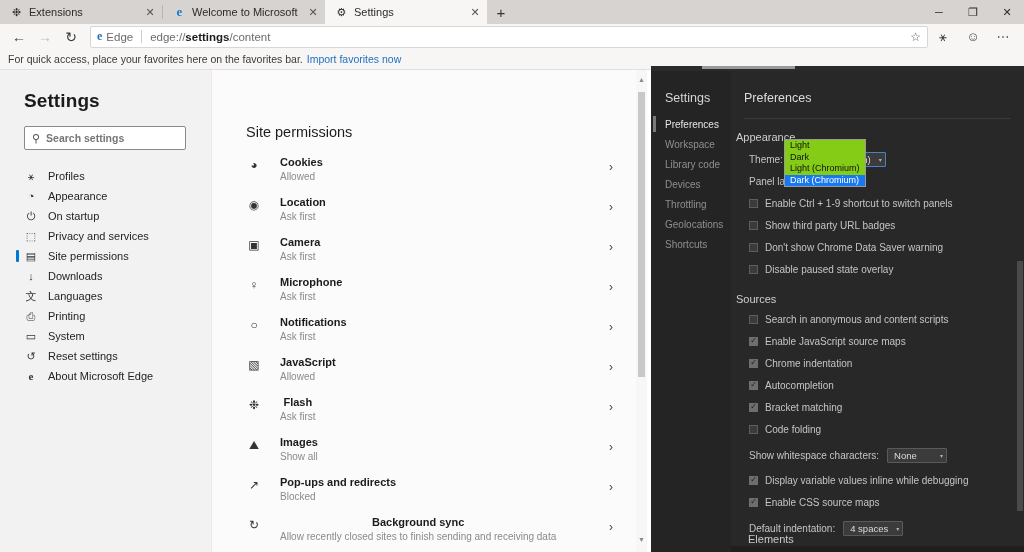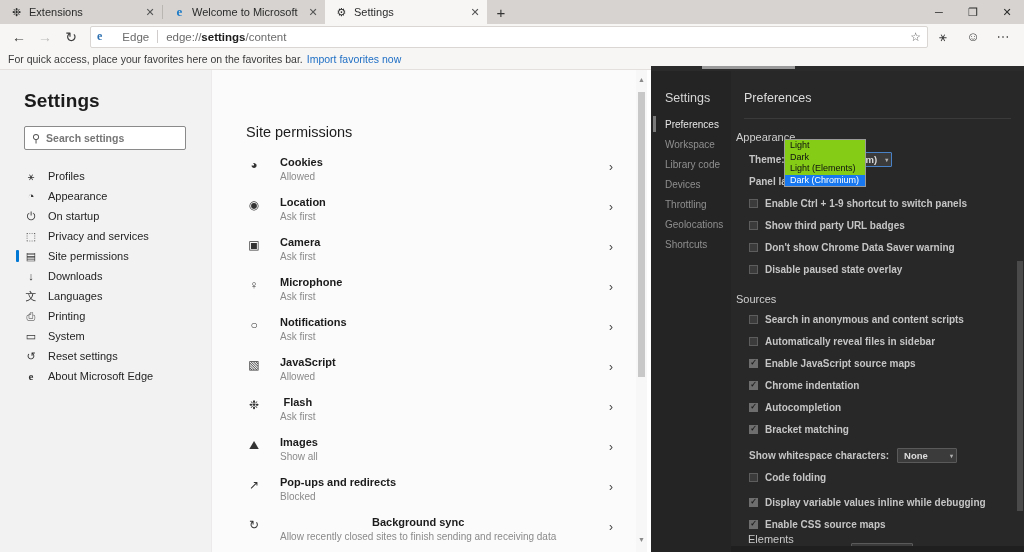--- a/index.html
+++ b/index.html
@@ -72,21 +72,21 @@
   .omnibox {
     flex: 1 1 auto; height: 22px; margin-left: 6px;
     background: #ffffff; border: 1px solid #d9d6d3; border-radius: 2px;
     display: flex; align-items: center; padding: 0 6px;
     font-size: 11.5px; color: #444;
   }
   .omnibox .edge-glyph {
     font-family: "Liberation Serif", serif;
     font-weight: bold; font-size: 12px; color: #2c6fb0; margin-right: 4px;
   }
-  .omnibox .edge-label { color: #6b6b6b; font-size: 11.5px; margin-left: 16px; }
+  .omnibox .edge-label { color: #6b6b6b; font-size: 11.5px; }
   .omnibox .vbar { width: 1px; height: 13px; background: #cfcccb; margin: 0 8px; }
   .omnibox .url { color: #6b6b6b; font-size: 11.5px; }
   .omnibox .url b { color: #1c1c1c; font-weight: bold; }
   .omnibox .star { margin-left: auto; font-size: 12px; color: #5a5a5a; }
   .toolicon {
     width: 30px; height: 22px;
     display: flex; align-items: center; justify-content: center;
     font-size: 13px; color: #3d3d3d;
   }
 
@@ -225,21 +225,21 @@
   .dt-main h3 {
     font-size: 12.5px; font-weight: normal; color: #dcdcdc;
     margin: 20px 0 0 13px;
   }
   .dt-divider {
     height: 1px; background: #3a3a3a; margin: 13px 13px 0 13px;
   }
   .dt-section {
     font-size: 11px; color: #cfcfcf; margin: 12px 0 0 5px;
   }
-  .dt-group { padding: 0 0 0 5px; font-weight: bold; }
+  .dt-group { padding: 0 0 0 5px; }
   .dt-row {
     display: flex; align-items: center; height: 20px;
     font-size: 10px; color: #c5c5c5; margin-top: 2px;
   }
   .dt-label { margin-right: 8px; color: #c5c5c5; }
   .dt-check {
     width: 9px; height: 9px; flex: 0 0 9px;
     background: #3b3b3b; border: 1px solid #5d5d5d;
     margin-right: 7px; margin-left: 13px;
     display: inline-flex; align-items: center; justify-content: center;
@@ -545,50 +545,46 @@
         </div>
     </div>
 
     <div class="dt-section" style="margin-top:14px;">Sources</div>
     <div class="dt-group">
       <div class="dt-row" style="margin-top:4px;">
           <span class="dt-check"></span>
           <span>Search in anonymous and content scripts</span>
         </div>
       <div class="dt-row">
-          <span class="dt-check"></span>
-          <span>Automatically reveal files in sidebar</span>
-        </div>
-      <div class="dt-row">
           <span class="dt-check on">✓</span>
           <span>Enable JavaScript source maps</span>
         </div>
       <div class="dt-row">
           <span class="dt-check on">✓</span>
           <span>Chrome indentation</span>
         </div>
       <div class="dt-row">
           <span class="dt-check on">✓</span>
           <span>Autocompletion</span>
         </div>
       <div class="dt-row">
           <span class="dt-check on">✓</span>
           <span>Bracket matching</span>
+        </div>
+      <div class="dt-row">
+          <span class="dt-check"></span>
+          <span>Code folding</span>
         </div>
       <div class="dt-row" style="margin-top:6px;">
         <span class="dt-label" style="margin-left:13px;">Show whitespace characters:</span>
         <span class="dt-select">
             <span>None</span>
             <span class="caret">▾</span>
           </span>
       </div>
-      <div class="dt-row">
-          <span class="dt-check"></span>
-          <span>Code folding</span>
-        </div>
       <div class="dt-row" style="margin-top:5px;">
           <span class="dt-check on">✓</span>
           <span>Display variable values inline while debugging</span>
         </div>
       <div class="dt-row">
           <span class="dt-check on">✓</span>
           <span>Enable CSS source maps</span>
         </div>
       <div class="dt-row" style="margin-top:6px;">
         <span class="dt-label" style="margin-left:13px;">Default indentation:</span>
@@ -601,15 +597,15 @@
 
     <div class="dt-elements">Elements</div>
     <div class="dt-scroll"></div>
   </div>
   <div class="dt-bottom"></div>
 </div>
 
 <div class="dropdown">
   <div class="dd-item">Light</div>
   <div class="dd-item">Dark</div>
-  <div class="dd-item">Light (Elements)</div>
+  <div class="dd-item">Light (Chromium)</div>
   <div class="dd-item selected">Dark (Chromium)</div>
 </div>
 
 </body></html>

